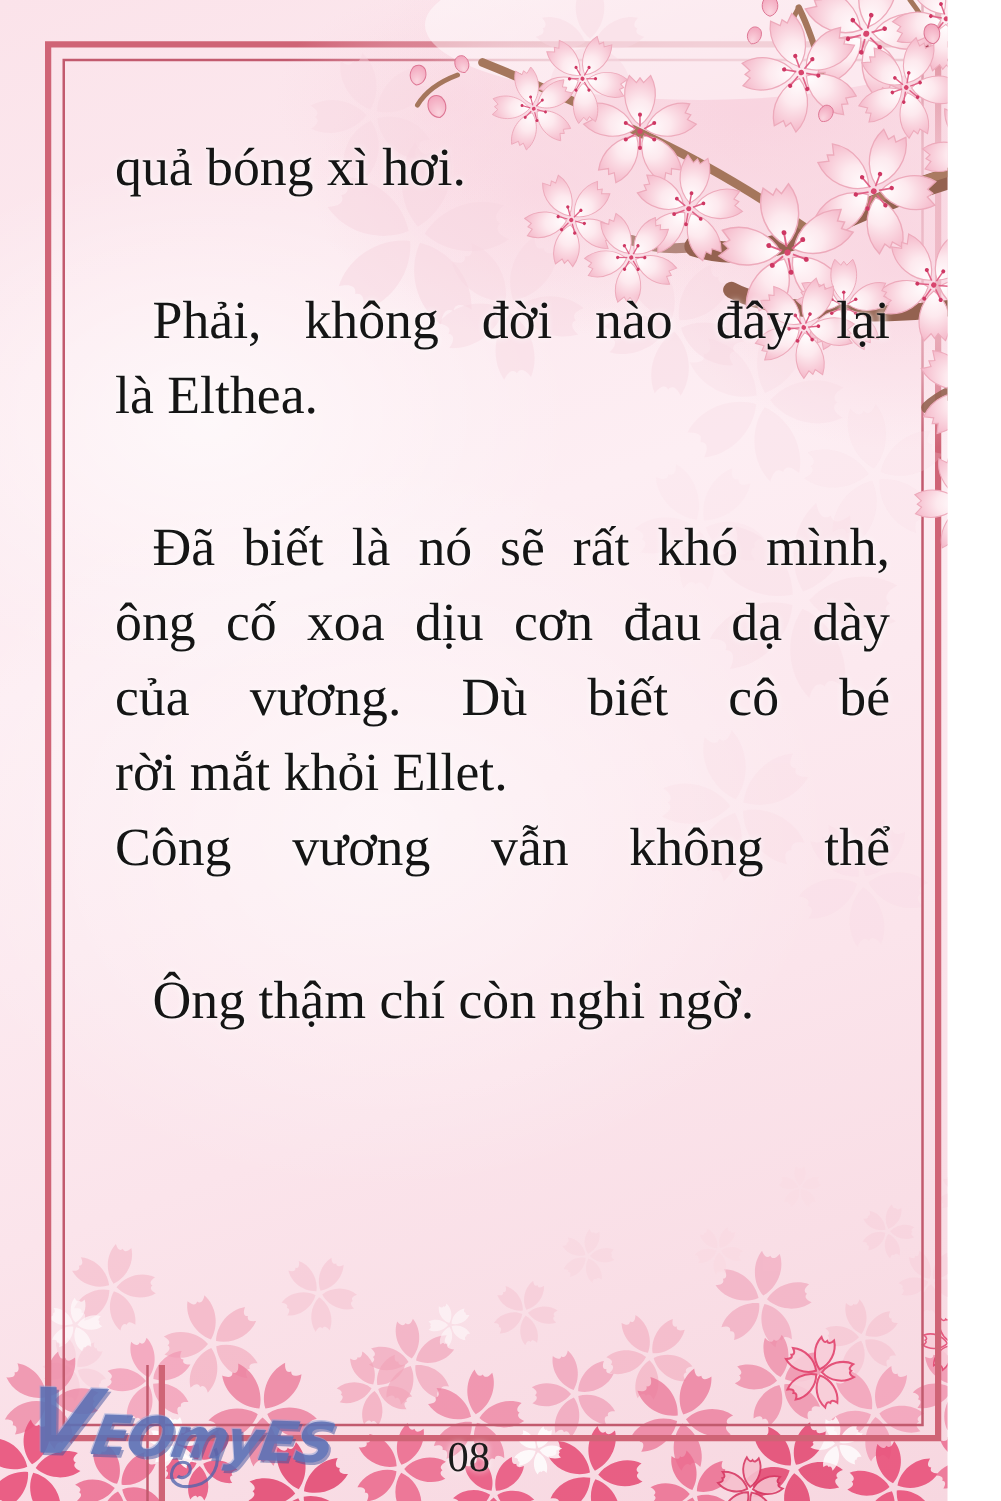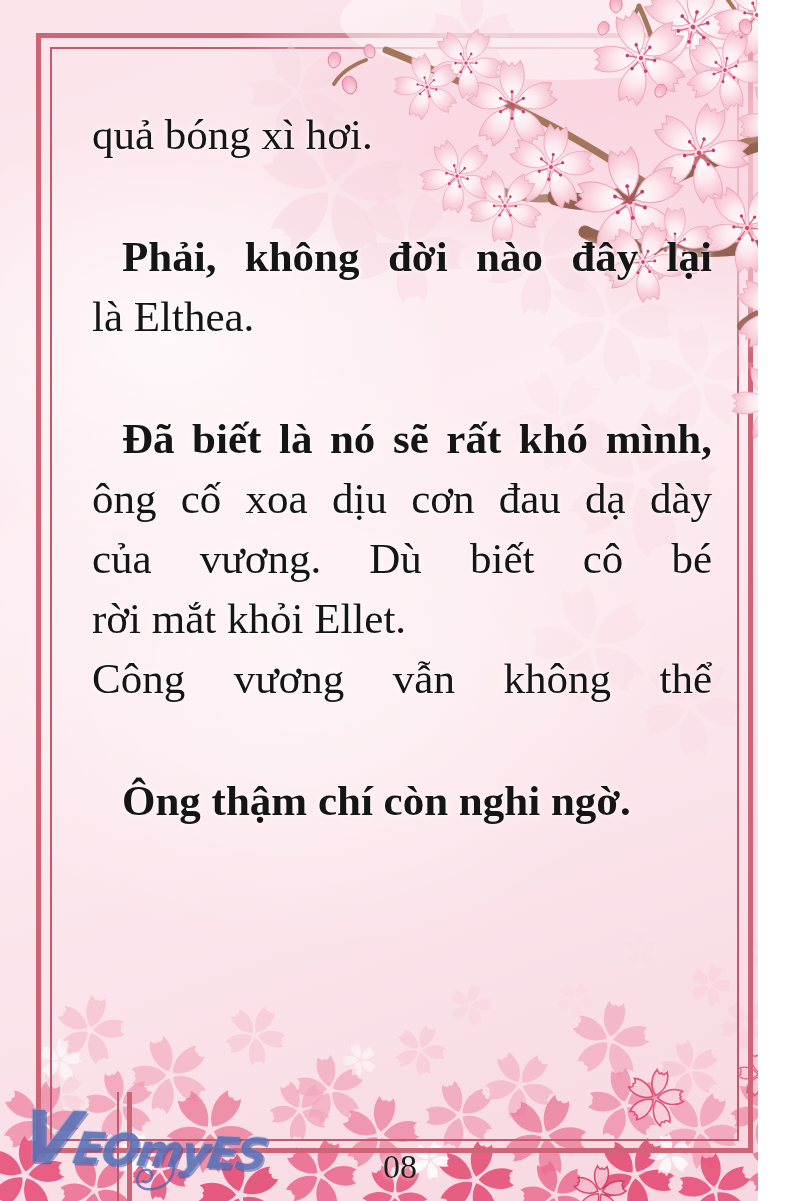--- a/index.html
+++ b/index.html
@@ -16,32 +16,32 @@
   .bline.thin{background:#c25a6e;}
   .frame-outer{position:absolute;left:36px;top:33px;width:717px;height:1120px;
                border:5px solid #cf6476;box-sizing:border-box;z-index:2;}
   .frame-inner{position:absolute;left:50px;top:47px;width:689px;height:1094px;
                border:2px solid #c25a6e;box-sizing:border-box;z-index:2;}
   .text{position:absolute;left:92px;top:105px;width:620px;z-index:4;
         font-size:43px;color:#151515;}
   .line{height:60px;line-height:60px;text-align:justify;text-align-last:justify;
         text-shadow:0 0 6px rgba(255,255,255,.9),0 0 2px rgba(255,255,255,.7);}
   .line.last{text-align-last:left;}
-  .ind{padding-left:30px;font-weight:bold;} .ind2{padding-left:58px;}
+  .ind{padding-left:30px;} .ind2{padding-left:58px;}
   .para{margin:0 0 62px 0;} .para.qgap{margin-top:10px;}
   .watermark{position:absolute;left:20px;top:1106px;width:260px;height:95px;z-index:6;
              transform:rotate(2deg) skewX(-8deg);opacity:.9;}
   .wm-text{display:block;font-family:"DejaVu Sans","Liberation Sans",sans-serif;
            font-weight:bold;font-style:italic;font-size:44px;line-height:70px;
            letter-spacing:-2px;color:#5b71b6;
            text-shadow:2px 2px 0 rgba(59,79,155,.55),-1px -1px 0 rgba(142,163,216,.6);}
   .wm-text::first-letter{font-size:72px;}
   .wm-swirl{position:absolute;left:98px;top:50px;}
   .pageno{position:absolute;left:358px;top:1148px;width:84px;z-index:5;
-          text-align:center;font-size:34px;color:#1c1c1c;
+          text-align:left;font-size:34px;color:#1c1c1c;
           text-shadow:0 0 5px rgba(255,255,255,.9);}
 </style>
 </head>
 <body>
 
 <div class="page">
 
   <svg id="bottomArt" class="layer" width="801" height="1201" viewBox="0 0 801 1201">
     <defs>
       <g id="fl">

